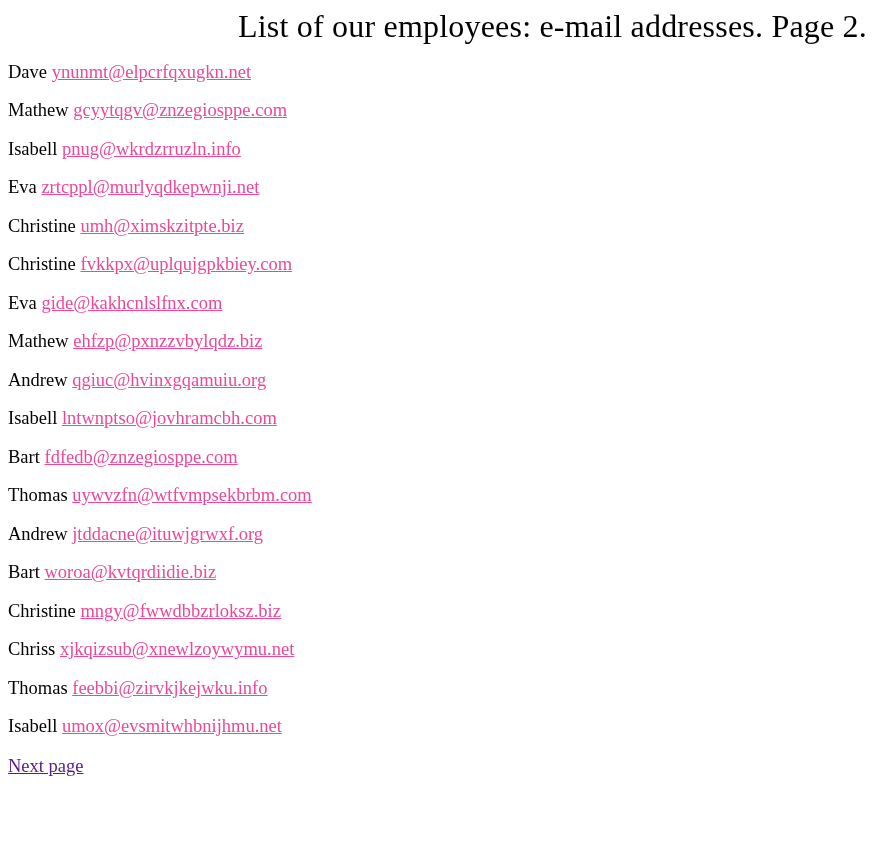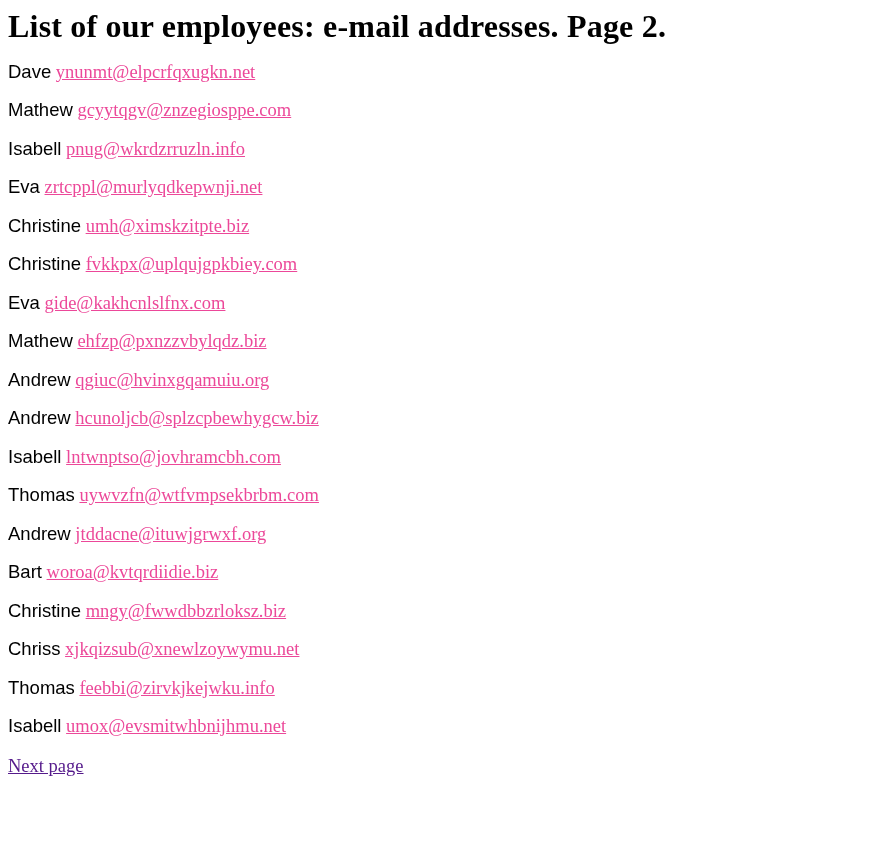--- a/index.html
+++ b/index.html
@@ -13,39 +13,40 @@
     font-family: "Liberation Serif", serif;
     color: #000000;
   }
   .page {
     padding: 8px 8px 8px 8px;
     box-sizing: border-box;
   }
   h1.page-title {
     font-family: "Liberation Serif", serif;
     font-size: 32px;
-    font-weight: bold;
+    font-weight: normal;
     margin: 0 0 18px 0;
     padding: 0;
     line-height: 1.15;
     letter-spacing: 0.2px;
+    text-align: right;
   }
   .employee-list {
     list-style: none;
     margin: 0;
     padding: 0;
   }
   .employee-row {
     font-size: 18.5px;
     line-height: 1.0;
     margin: 0 0 20px 0;
     white-space: nowrap;
   }
   .employee-name {
-    font-family: Liberation Sans, sans-serif;
+    font-family: Liberation Serif, serif;
   }
   a.employee-email,
   a.next-page-link {
     color: #ec4899;
     text-decoration: underline;
     font-family: "Liberation Serif", serif;
   }
   .next-page-wrap {
     margin-top: 19px;
     font-size: 18.5px;
@@ -64,22 +65,22 @@
   <div class="employee-list">
       <div class="employee-row"><span class="employee-name">Dave</span> <a class="employee-email" href="#">ynunmt@elpcrfqxugkn.net</a></div>
       <div class="employee-row"><span class="employee-name">Mathew</span> <a class="employee-email" href="#">gcyytqgv@znzegiosppe.com</a></div>
       <div class="employee-row"><span class="employee-name">Isabell</span> <a class="employee-email" href="#">pnug@wkrdzrruzln.info</a></div>
       <div class="employee-row"><span class="employee-name">Eva</span> <a class="employee-email" href="#">zrtcppl@murlyqdkepwnji.net</a></div>
       <div class="employee-row"><span class="employee-name">Christine</span> <a class="employee-email" href="#">umh@ximskzitpte.biz</a></div>
       <div class="employee-row"><span class="employee-name">Christine</span> <a class="employee-email" href="#">fvkkpx@uplqujgpkbiey.com</a></div>
       <div class="employee-row"><span class="employee-name">Eva</span> <a class="employee-email" href="#">gide@kakhcnlslfnx.com</a></div>
       <div class="employee-row"><span class="employee-name">Mathew</span> <a class="employee-email" href="#">ehfzp@pxnzzvbylqdz.biz</a></div>
       <div class="employee-row"><span class="employee-name">Andrew</span> <a class="employee-email" href="#">qgiuc@hvinxgqamuiu.org</a></div>
-      <div class="employee-row"><span class="employee-name">Andrew</span> <a class="employee-email" href="#">hcunoljcb@splzcpbewhygcw.biz</a></div>
       <div class="employee-row"><span class="employee-name">Isabell</span> <a class="employee-email" href="#">lntwnptso@jovhramcbh.com</a></div>
+      <div class="employee-row"><span class="employee-name">Bart</span> <a class="employee-email" href="#">fdfedb@znzegiosppe.com</a></div>
       <div class="employee-row"><span class="employee-name">Thomas</span> <a class="employee-email" href="#">uywvzfn@wtfvmpsekbrbm.com</a></div>
       <div class="employee-row"><span class="employee-name">Andrew</span> <a class="employee-email" href="#">jtddacne@ituwjgrwxf.org</a></div>
       <div class="employee-row"><span class="employee-name">Bart</span> <a class="employee-email" href="#">woroa@kvtqrdiidie.biz</a></div>
       <div class="employee-row"><span class="employee-name">Christine</span> <a class="employee-email" href="#">mngy@fwwdbbzrloksz.biz</a></div>
       <div class="employee-row"><span class="employee-name">Chriss</span> <a class="employee-email" href="#">xjkqizsub@xnewlzoywymu.net</a></div>
       <div class="employee-row"><span class="employee-name">Thomas</span> <a class="employee-email" href="#">feebbi@zirvkjkejwku.info</a></div>
       <div class="employee-row"><span class="employee-name">Isabell</span> <a class="employee-email" href="#">umox@evsmitwhbnijhmu.net</a></div>
     </div>
 
   <div class="next-page-wrap">

